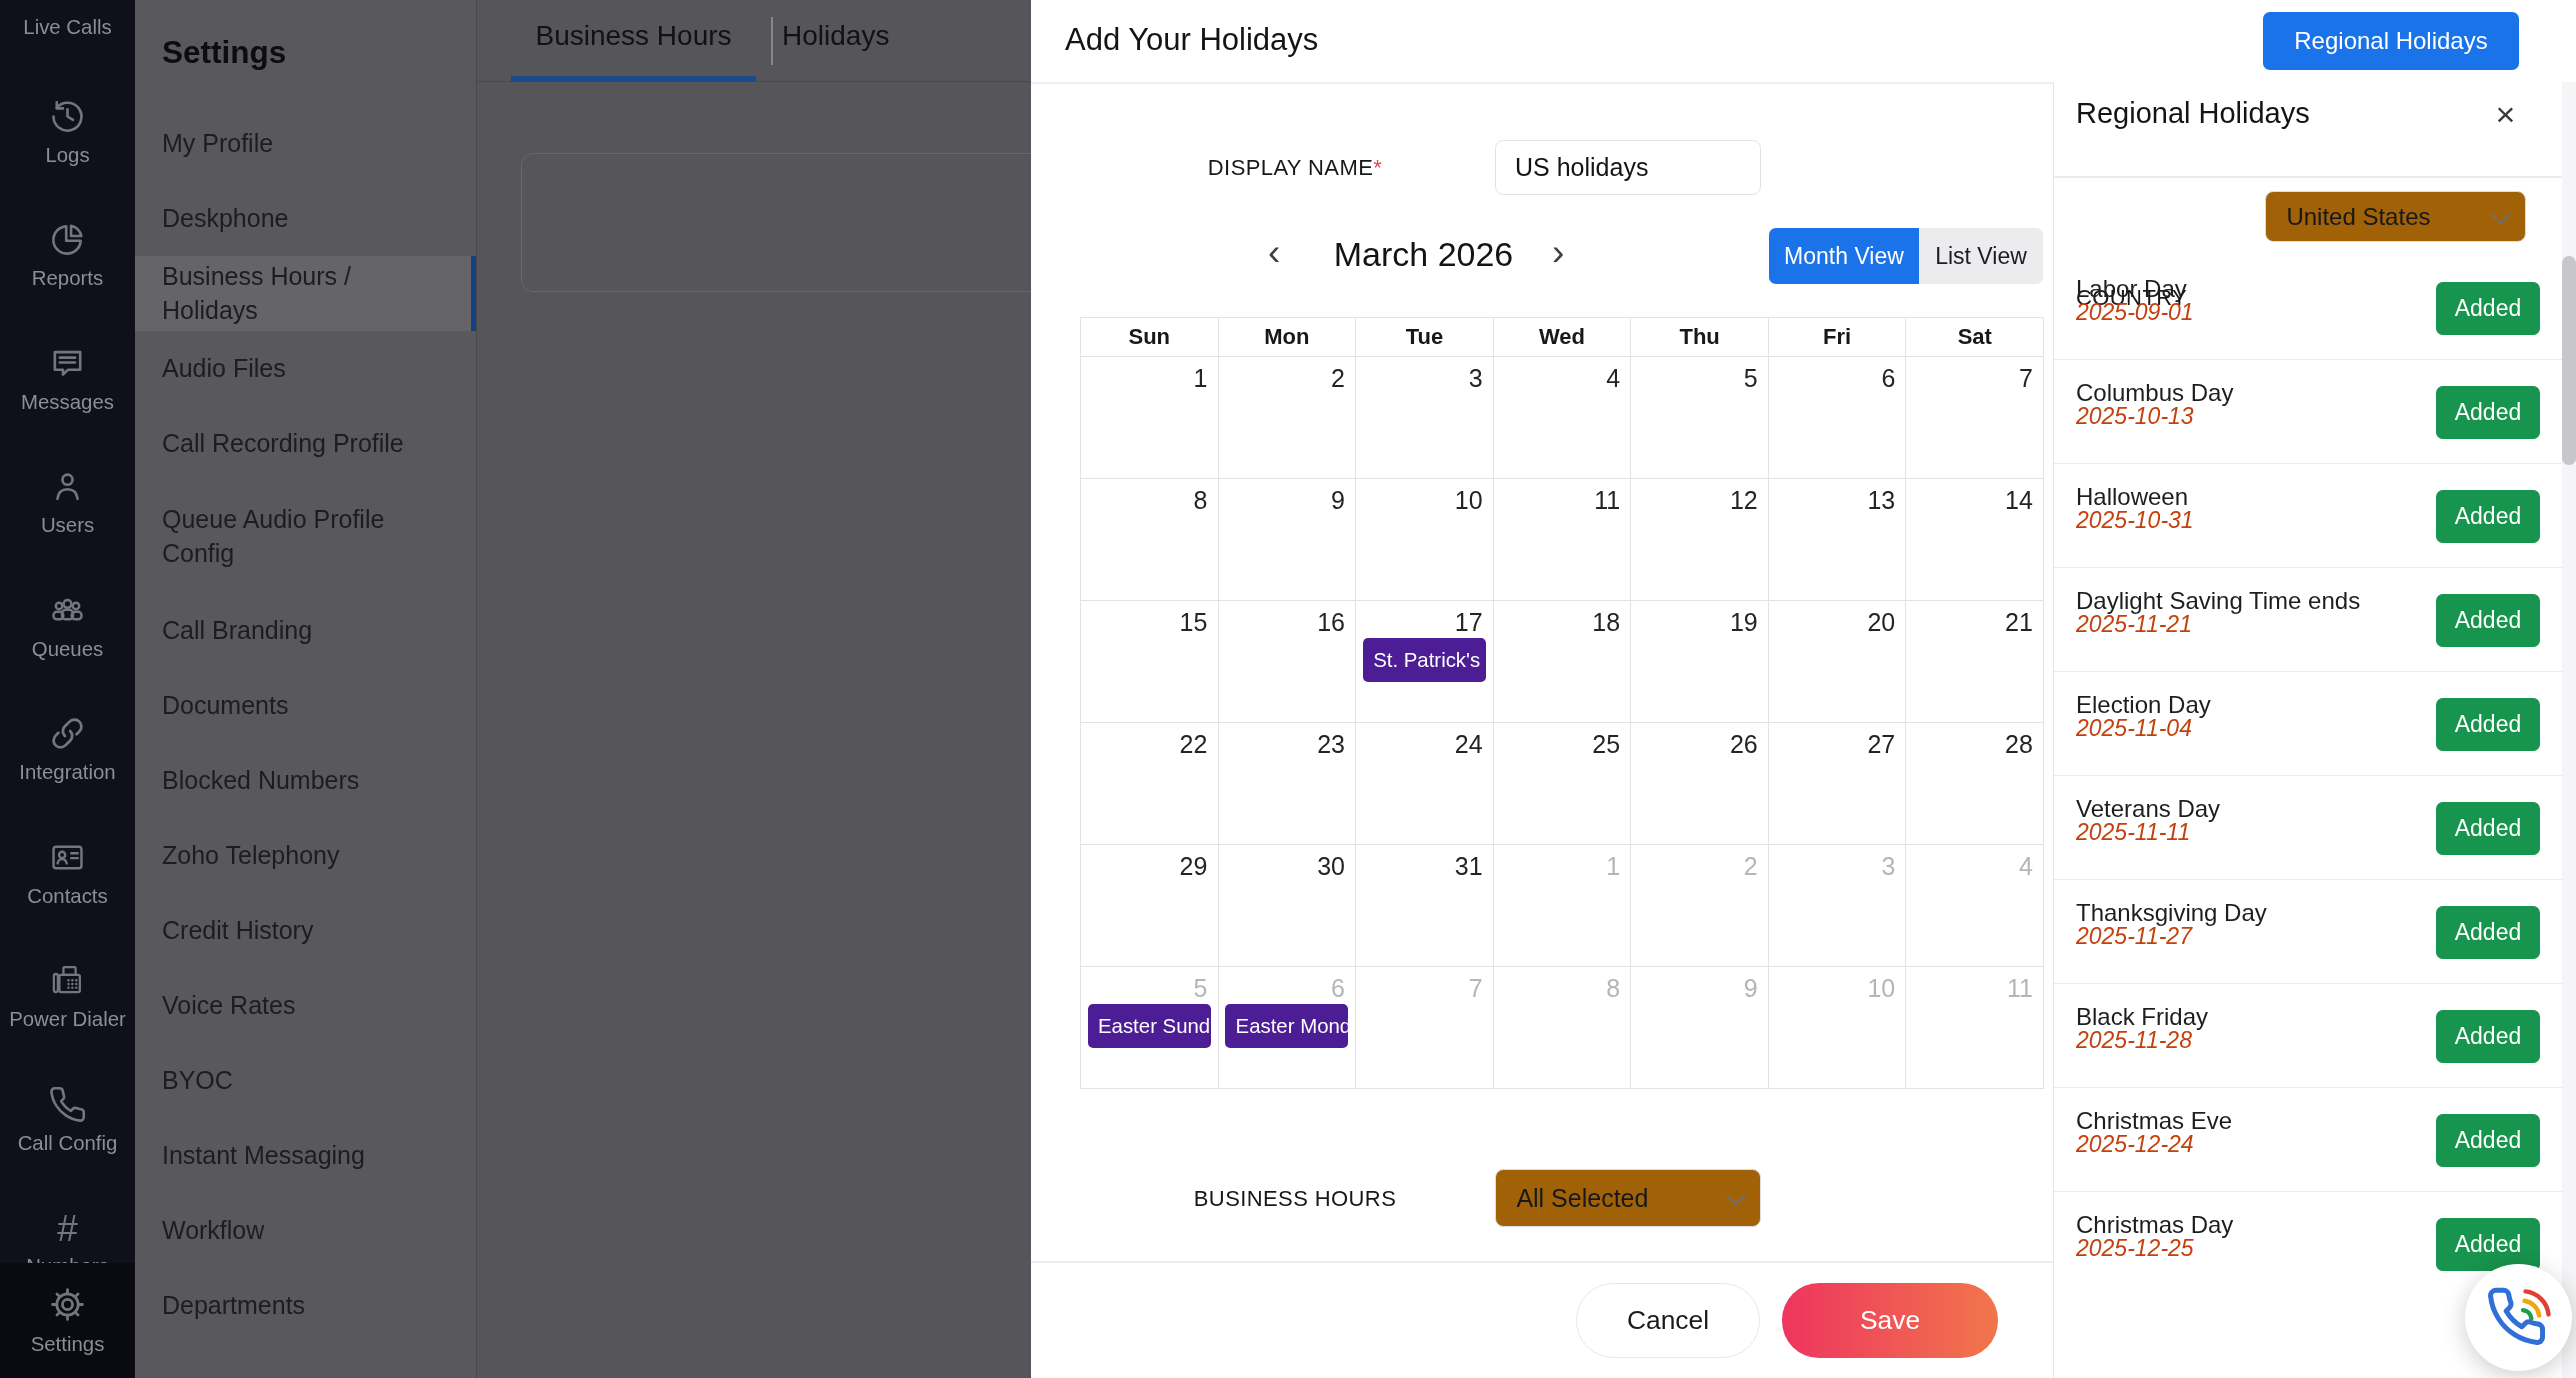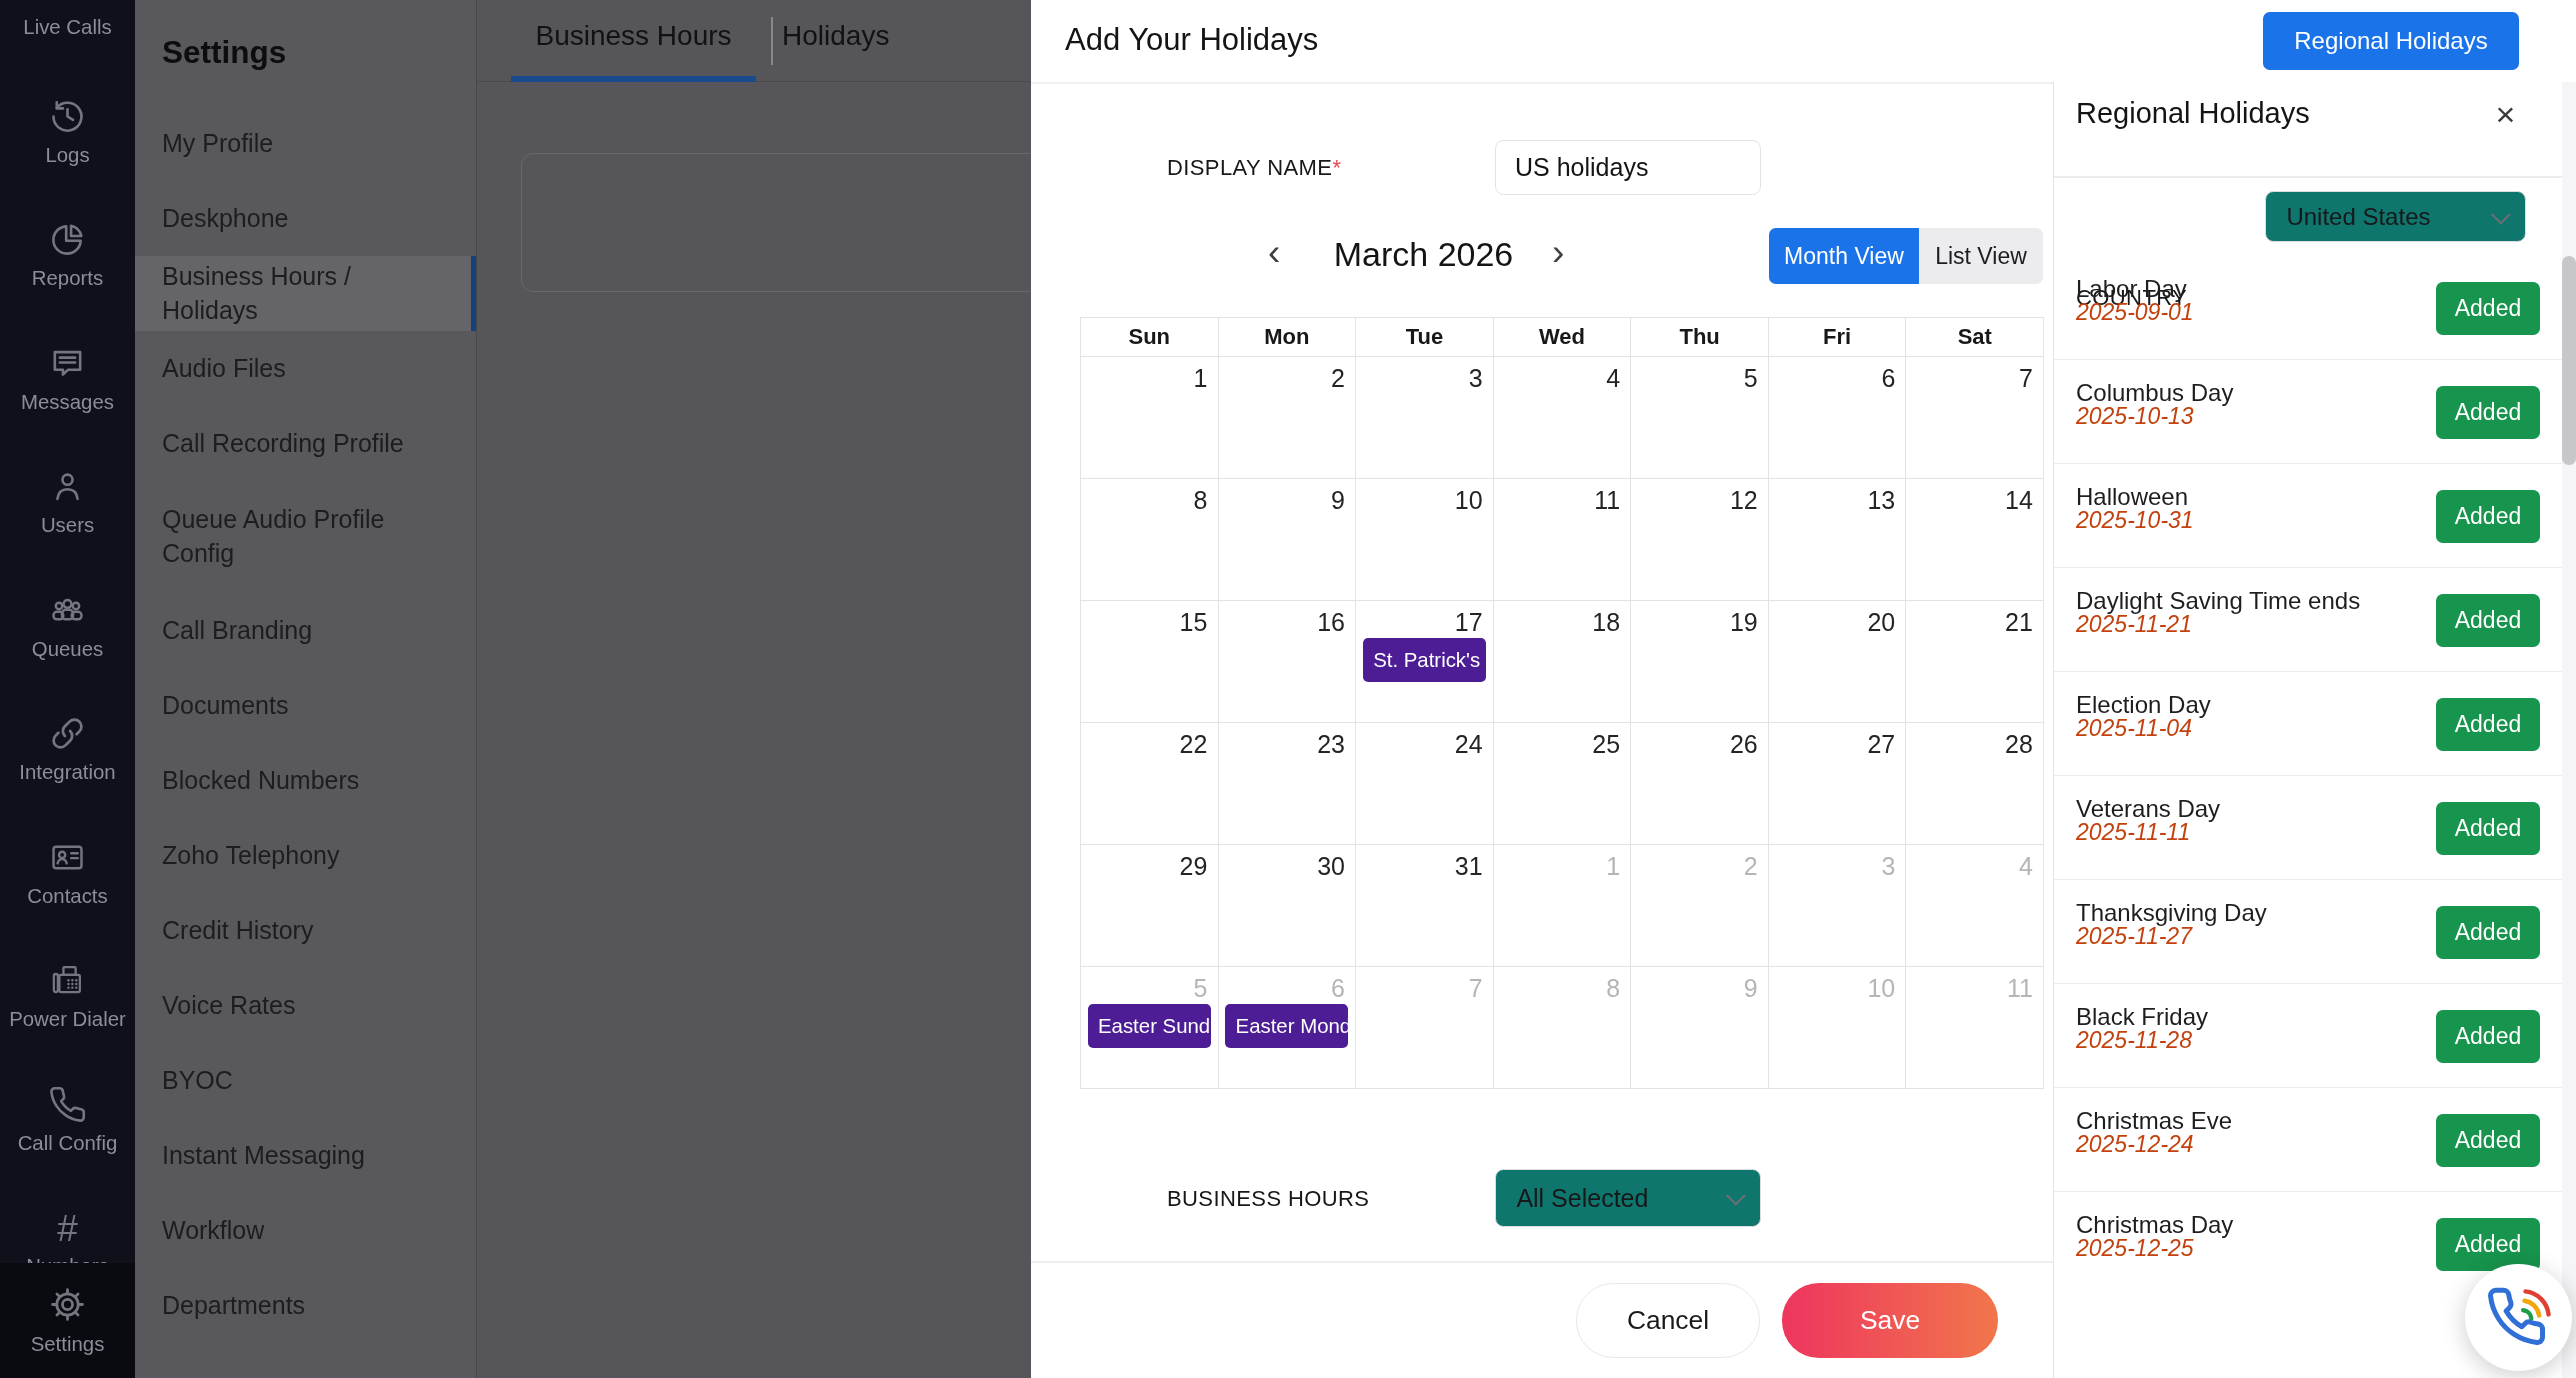--- a/index.html
+++ b/index.html
@@ -37,28 +37,28 @@
                 border:1.7px solid #67686c; border-radius:12px; }
 
   
   #modal { position:absolute; left:1031px; top:0; width:1545px; height:1378px; background:#fff; }
   #modal-title { position:absolute; left:34px; top:22px; font-size:31px; font-weight:500; color:#141415; }
   #regional-btn { position:absolute; left:1232px; top:12px; width:256px; height:58px; border:none;
                   background:#1a73e8; color:#fff; font-size:24px; font-weight:500;
                   font-family:inherit; border-radius:6.8px; cursor:pointer; }
   #modal-header-divider { position:absolute; left:0; top:82px; width:1545px; height:1.7px; background:#f0f0f2; }
 
-  .field-label { position:absolute; left:136px; width:256px; text-align:left; font-size:22px;
+  .field-label { position:absolute; left:136px; width:256px; text-align:center; font-size:22px;
                  font-weight:500; color:#17181a; letter-spacing:0.4px; }
   .req { color:#e5484d; }
   .text-input { position:absolute; left:464px; width:266px; height:55px; border:1.7px solid #e2e2e4;
                 border-radius:8.5px; font-size:25px; color:#141415; padding:0 19px;
                 font-family:inherit; background:#fff; }
   .select-box { position:absolute; display:flex; align-items:center; justify-content:space-between;
-                border:1.7px solid #dedee0; border-radius:8.5px; background:#0f766e; cursor:pointer;
+                border:1.7px solid #dedee0; border-radius:8.5px; background:#a16207; cursor:pointer;
                 padding:0 17px 0 20.4px; font-size:25px; color:#17181a; }
   .chev-down { width:13.6px; height:13.6px; border-right:2.6px solid #6e6f73; border-bottom:2.6px solid #6e6f73;
                transform:rotate(45deg) translate(-1.7px,-1.7px); }
 
   
   #cal-prev,#cal-next { position:absolute; top:232px; font-size:37px; color:#3f4043; cursor:pointer;
                         background:none; border:none; font-family:inherit; }
   #cal-prev { left:237px; } #cal-next { left:521px; }
   #cal-month { position:absolute; left:273px; top:235px; width:239px; text-align:center;
                font-size:34px; font-weight:500; color:#141416; }

